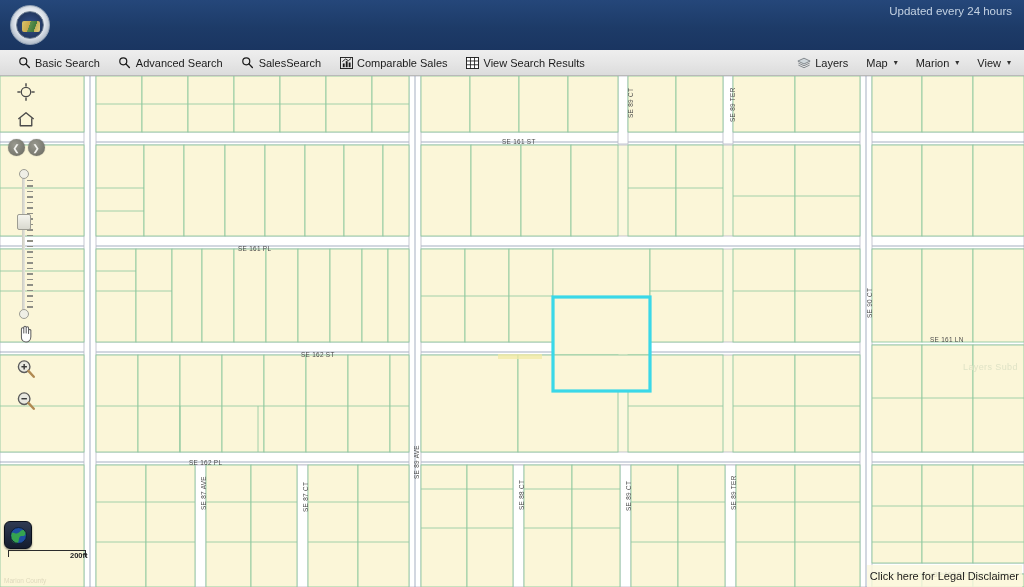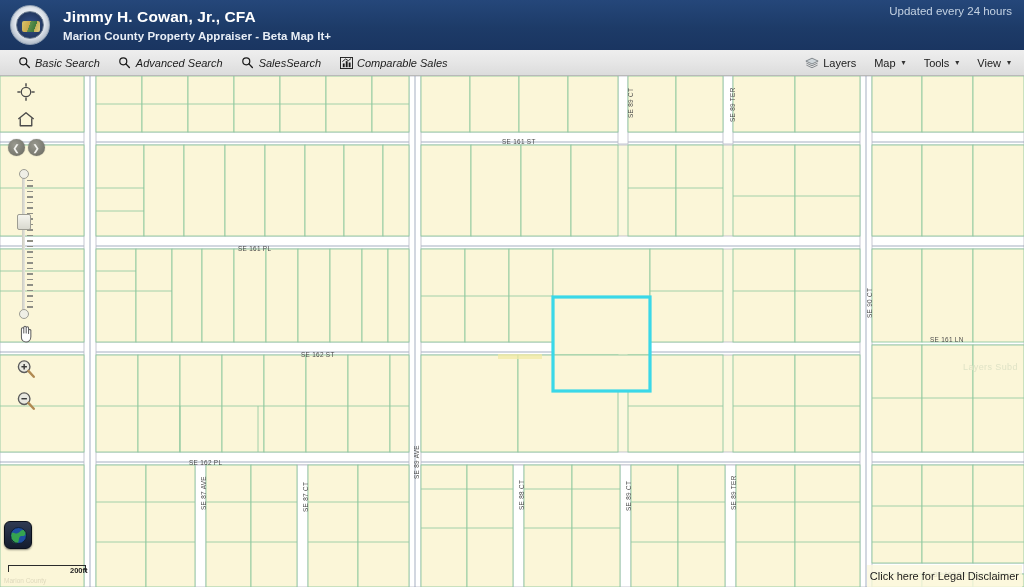--- a/index.html
+++ b/index.html
@@ -46,21 +46,21 @@
     color: #c4d2e3; font-size: 11.5px;
   }
 
   
   #toolbar {
     position: absolute; top: 50px; left: 0; width: 1024px; height: 26px;
     background: linear-gradient(to bottom, #eeeeee 0%, #e6e6e6 50%, #dcdcdc 100%);
     border-bottom: 1px solid #b9b9b9;
     display: flex; align-items: center;
   }
-  .tb-group { display: flex; align-items: center; font-style: italic; }
+  .tb-group { display: flex; align-items: center; }
   .tb-item {
     display: flex; align-items: center; gap: 4px;
     font-size: 11px; color: #1b1b1b; cursor: pointer;
     padding: 0 9px; height: 25px; white-space: nowrap;
   }
   #toolbar-left { margin-left: 8px; }
   #toolbar-right { position: absolute; right: 4px; display: flex; align-items: flex-end; }
   .tb-caret { font-size: 8px; color: #333; margin-left: 2px; }
   .tb-icon { display: inline-flex; width: 14px; height: 14px; align-items: center; justify-content: center; }
   .tb-icon svg { display: block; }
@@ -126,21 +126,21 @@
   
   #overview-toggle {
     position: absolute; left: 4px; bottom: 38px; width: 28px; height: 28px;
     border-radius: 6px;
     background: linear-gradient(to bottom, #2f3a52, #141c2e);
     border: 1px solid #0a0f1a; cursor: pointer;
     display: flex; align-items: center; justify-content: center;
     box-shadow: 0 1px 2px rgba(0,0,0,.45);
   }
   #scalebar {
-    position: absolute; left: 8px; bottom: 13px; width: 66px; height: 12px; font-weight: bold;
+    position: absolute; left: 8px; bottom: 28px; width: 66px; height: 12px; font-weight: bold;
   }
   #scalebar-line {
     position: absolute; left: 0; top: 3px; width: 78px; height: 7px;
     border-left: 1.5px solid #2b2b2b; border-right: 1.5px solid #2b2b2b;
     border-top: 1.5px solid #2b2b2b;
   }
   #scale-text {
     position: absolute; left: 62px; top: 4px; font-size: 7.5px; color: #232323;
   }
   #scale-credit {
@@ -155,24 +155,20 @@
     background: rgba(251,248,222,.82); padding: 5px 3px; white-space: nowrap;
   }
 </style>
 </head>
 <body>
 
 <div id="app">
 
   <div id="header">
     <div id="seal"></div>
-    <div id="header-titles">
-      <div id="title-main">Jimmy H. Cowan, Jr., CFA</div>
-      <div id="title-sub">Marion County Property Appraiser - Beta Map It+</div>
-    </div>
     <div id="updated-note">Updated every 24 hours</div>
   </div>
 
   <div id="toolbar">
 
     <div class="tb-group" id="toolbar-left">
 
       <div class="tb-item">
         <span class="tb-icon">
           <svg width="13" height="13" viewBox="0 0 16 16">
@@ -209,39 +205,51 @@
             <rect x="0.5" y="0.5" width="13" height="12" fill="none" stroke="#1a1a1a" stroke-width="1"></rect>
             <rect x="3" y="7" width="2" height="4" fill="#1a1a1a"></rect>
             <rect x="6.2" y="4.5" width="2" height="6.5" fill="#1a1a1a"></rect>
             <rect x="9.4" y="6" width="2" height="5" fill="#1a1a1a"></rect>
             <path d="M2.5 5 L6 2.2 L9 4 L12 1.6" fill="none" stroke="#1a1a1a" stroke-width="1"></path>
           </svg>
         </span>
         <span>Comparable Sales</span>
       </div>
 
+      <div class="tb-item">
+        <span class="tb-icon">
+          <svg width="13" height="12" viewBox="0 0 14 13">
+            <rect x="0.5" y="0.5" width="13" height="12" fill="#fff" stroke="#1a1a1a" stroke-width="1"></rect>
+            <line x1="0.5" y1="4.3" x2="13.5" y2="4.3" stroke="#1a1a1a" stroke-width=".9"></line>
+            <line x1="0.5" y1="8.4" x2="13.5" y2="8.4" stroke="#1a1a1a" stroke-width=".9"></line>
+            <line x1="4.8" y1="0.5" x2="4.8" y2="12.5" stroke="#1a1a1a" stroke-width=".9"></line>
+            <line x1="9.2" y1="0.5" x2="9.2" y2="12.5" stroke="#1a1a1a" stroke-width=".9"></line>
+          </svg>
+        </span>
+        <span>View Search Results</span>
+      </div>
     </div>
 
     <div id="toolbar-right">
       <div class="tb-item">
         <span class="tb-icon">
           <svg width="14" height="12" viewBox="0 0 16 13">
             <path d="M8 1 L15 4.3 L8 7.6 L1 4.3 Z" fill="#cfd6da" stroke="#6b7276" stroke-width=".9"></path>
             <path d="M1.6 6.6 L8 9.6 L14.4 6.6" fill="none" stroke="#6b7276" stroke-width=".9"></path>
             <path d="M1.6 8.9 L8 11.9 L14.4 8.9" fill="none" stroke="#6b7276" stroke-width=".9"></path>
           </svg>
         </span>
         <span>Layers</span>
       </div>
       <div class="tb-item">
         <span>Map</span>
         <span class="tb-caret">▾</span>
       </div>
       <div class="tb-item">
-        <span>Tools</span>
+        <span>Marion</span>
         <span class="tb-caret">▾</span>
       </div>
       <div class="tb-item">
         <span>View</span>
         <span class="tb-caret">▾</span>
       </div>
     </div>
   </div>
 
   <div id="map">

